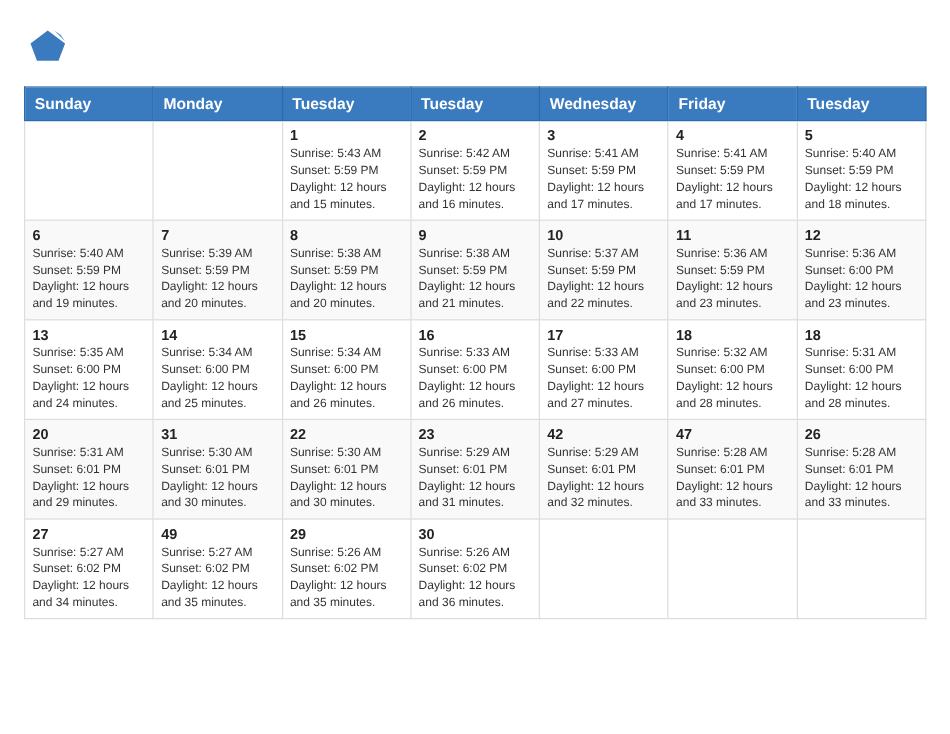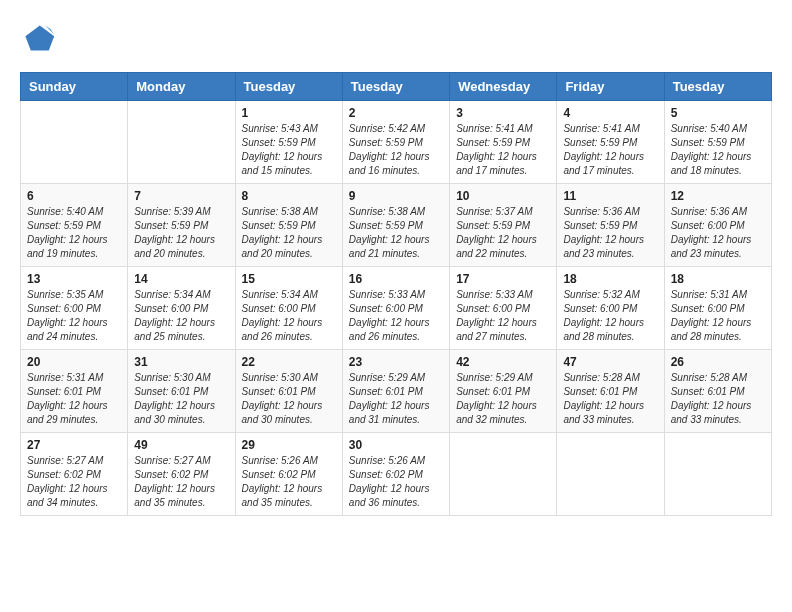--- a/index.html
+++ b/index.html
@@ -77,21 +77,20 @@
       font-size: 12px;
       font-weight: bold;
       color: #222;
       display: block;
       margin-bottom: 2px;
     }
     .day-info {
       font-size: 10px;
       color: #333;
       line-height: 1.4;
-      font-style: italic;
     }
     .empty-cell {
       background: #fff !important;
     }
   </style>
 </head>
 <body>
 
 <div class="header-area">
   <div class="logo">

